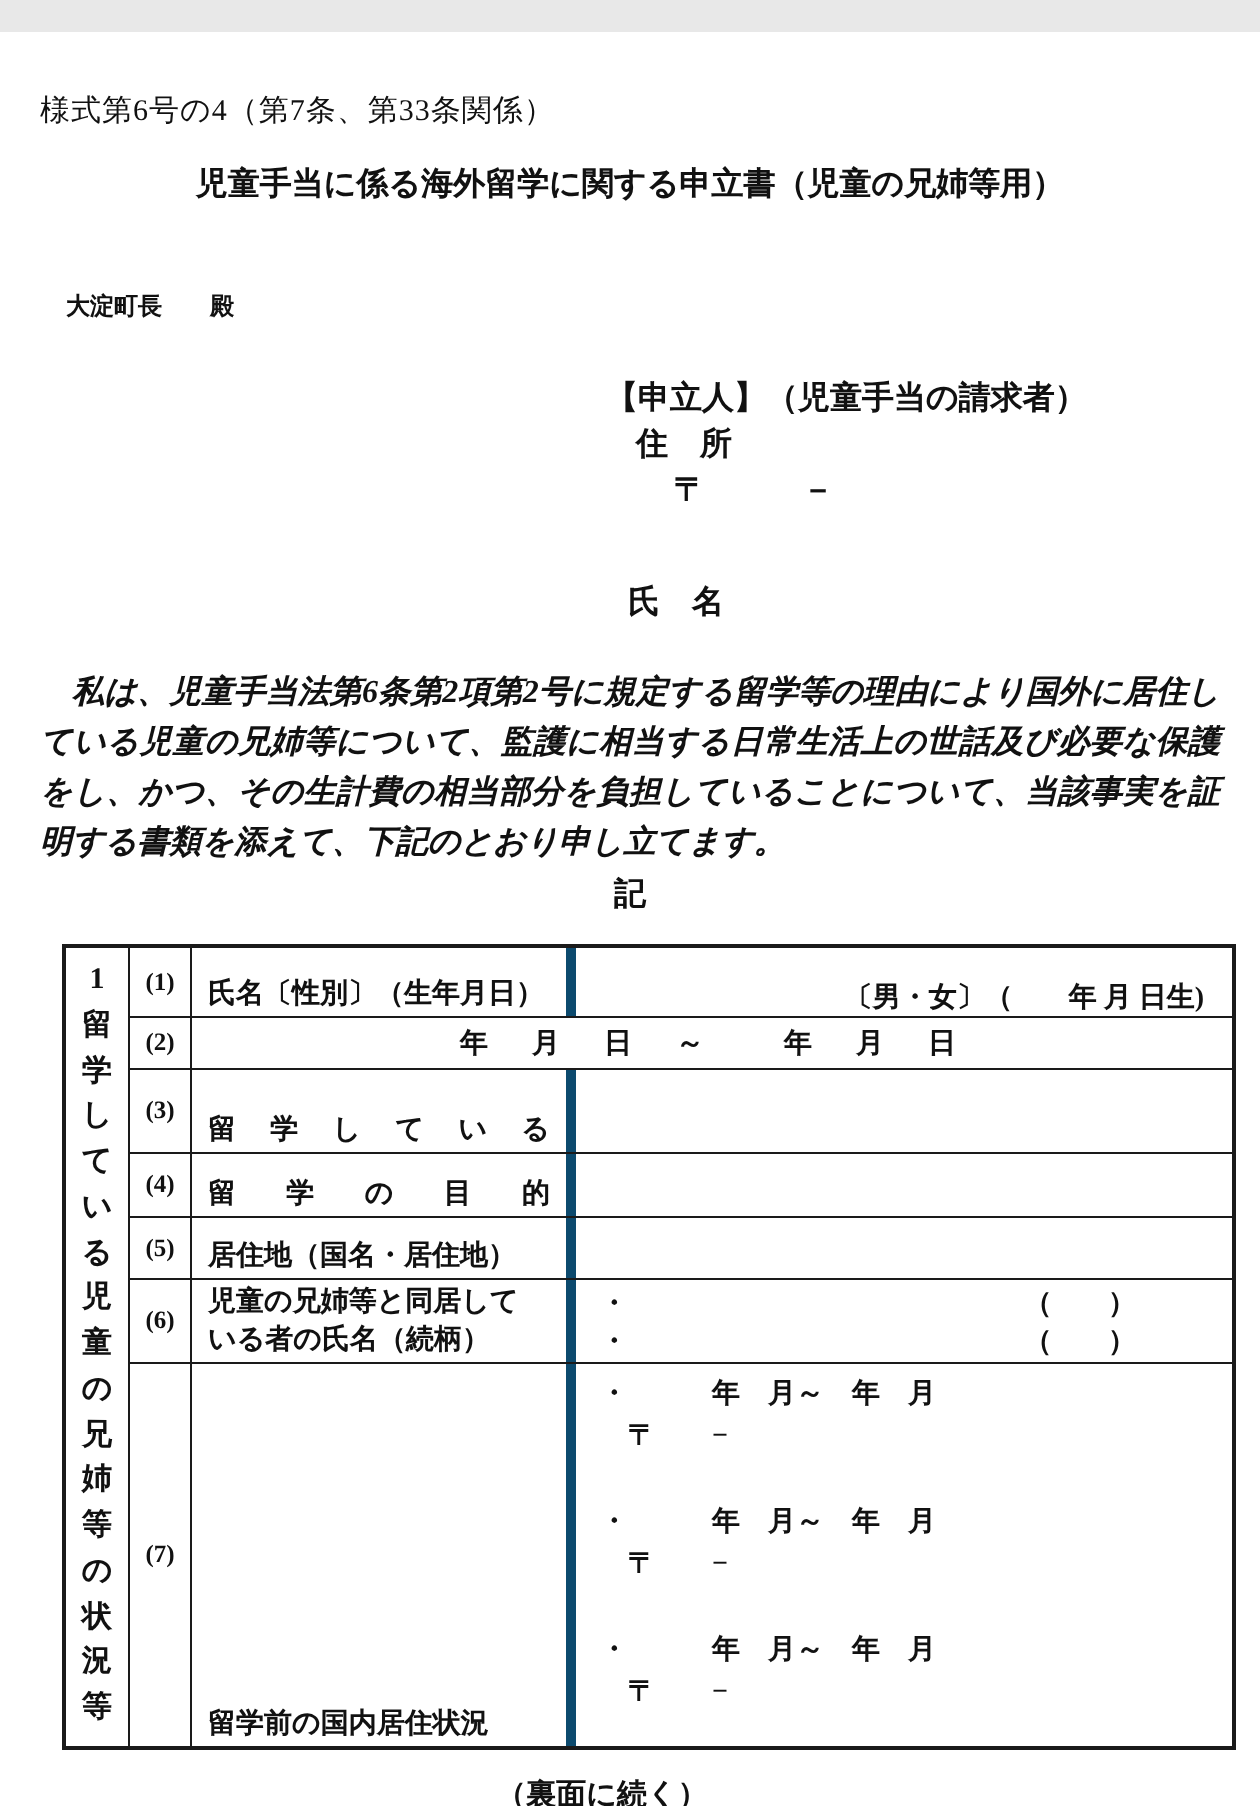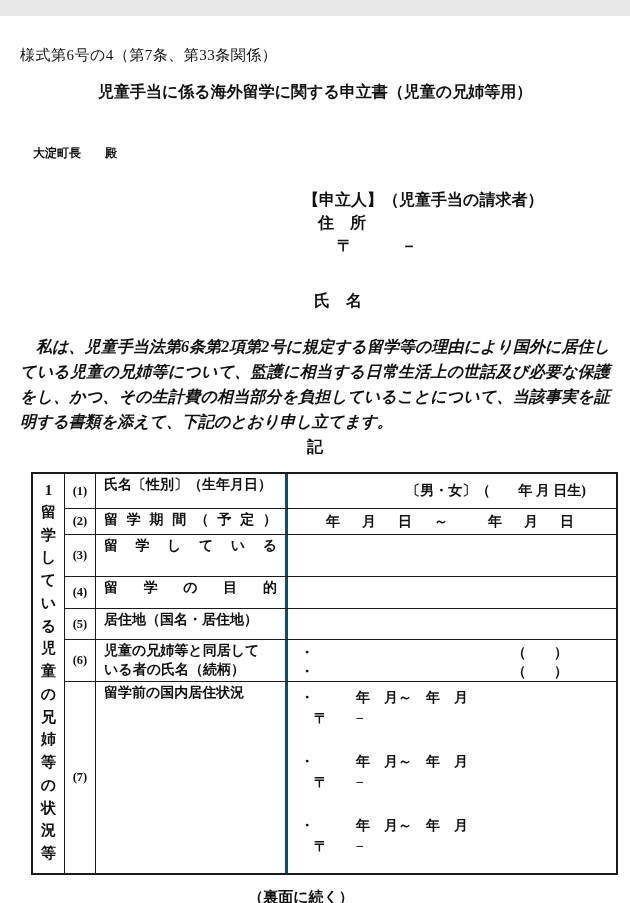--- a/index.html
+++ b/index.html
@@ -49,29 +49,29 @@
   .h1{height:35px} .h2{height:26px} .h3{height:42px} .h4{height:32px}
   .h5{height:31px} .h6{height:42px} .h7{height:191px}
   .c-no {
     width:31px; min-width:31px; box-sizing:border-box;
     border-right:1px solid #1a1a1a;
     display:flex; align-items:center; justify-content:center;
     font-size:12.5px;
   }
   .c-label {
     width:192px; min-width:192px; box-sizing:border-box;
-    border-right:3px solid #0c4a6e;
+    border-right:5px solid #0c4a6e;
     padding:1px 8px;
-    display:flex; flex-direction:column; justify-content:flex-start;
+    display:flex; flex-direction:column; justify-content:flex-end;
     line-height:19px;
   }
   .c-label div { white-space:nowrap; }
   .c-label .jline { text-align:justify; text-align-last:justify; white-space:normal; }
   .c-value { flex:1; box-sizing:border-box; }
-  .val-right  { display:flex; align-items:center; justify-content:flex-end; padding-right:30px; }
+  .val-right  { display:flex; align-items:flex-end; justify-content:flex-end; padding-right:14px; }
   .val-center { display:flex; align-items:center; justify-content:center; letter-spacing:4px; }
   .val-lines  { padding:3px 48px 0 12px; }
   .val-lines .pline { display:flex; justify-content:space-between; line-height:19px; }
   .val-blocks { padding:5px 10px 0 12px; }
   .blk { margin-bottom:22px; line-height:21px; }
   .blk div { white-space:pre; }
 
   .continues { margin-top:13px; padding-right:28px; text-align:center; font-size:15px; font-weight:bold; }
 </style>
 </head>
@@ -124,23 +124,20 @@
         <div class="c-label">
             <div>氏名〔性別〕（生年月日）</div>
           </div>
         <div class="c-value val-right">
             <span>〔男・女〕（　　年 月 日生)</span>
           </div>
       </div>
 
       <div class="trow h2">
         <div class="c-no">(2)</div>
-        <div class="c-label">
-            <div class="jline">留学期間（予定）</div>
-          </div>
         <div class="c-value val-center">
             <span>年　月　日　～　　年　月　日</span>
           </div>
       </div>
 
       <div class="trow h3">
         <div class="c-no">(3)</div>
         <div class="c-label">
           <div class="jline">留学している</div>
         </div>

